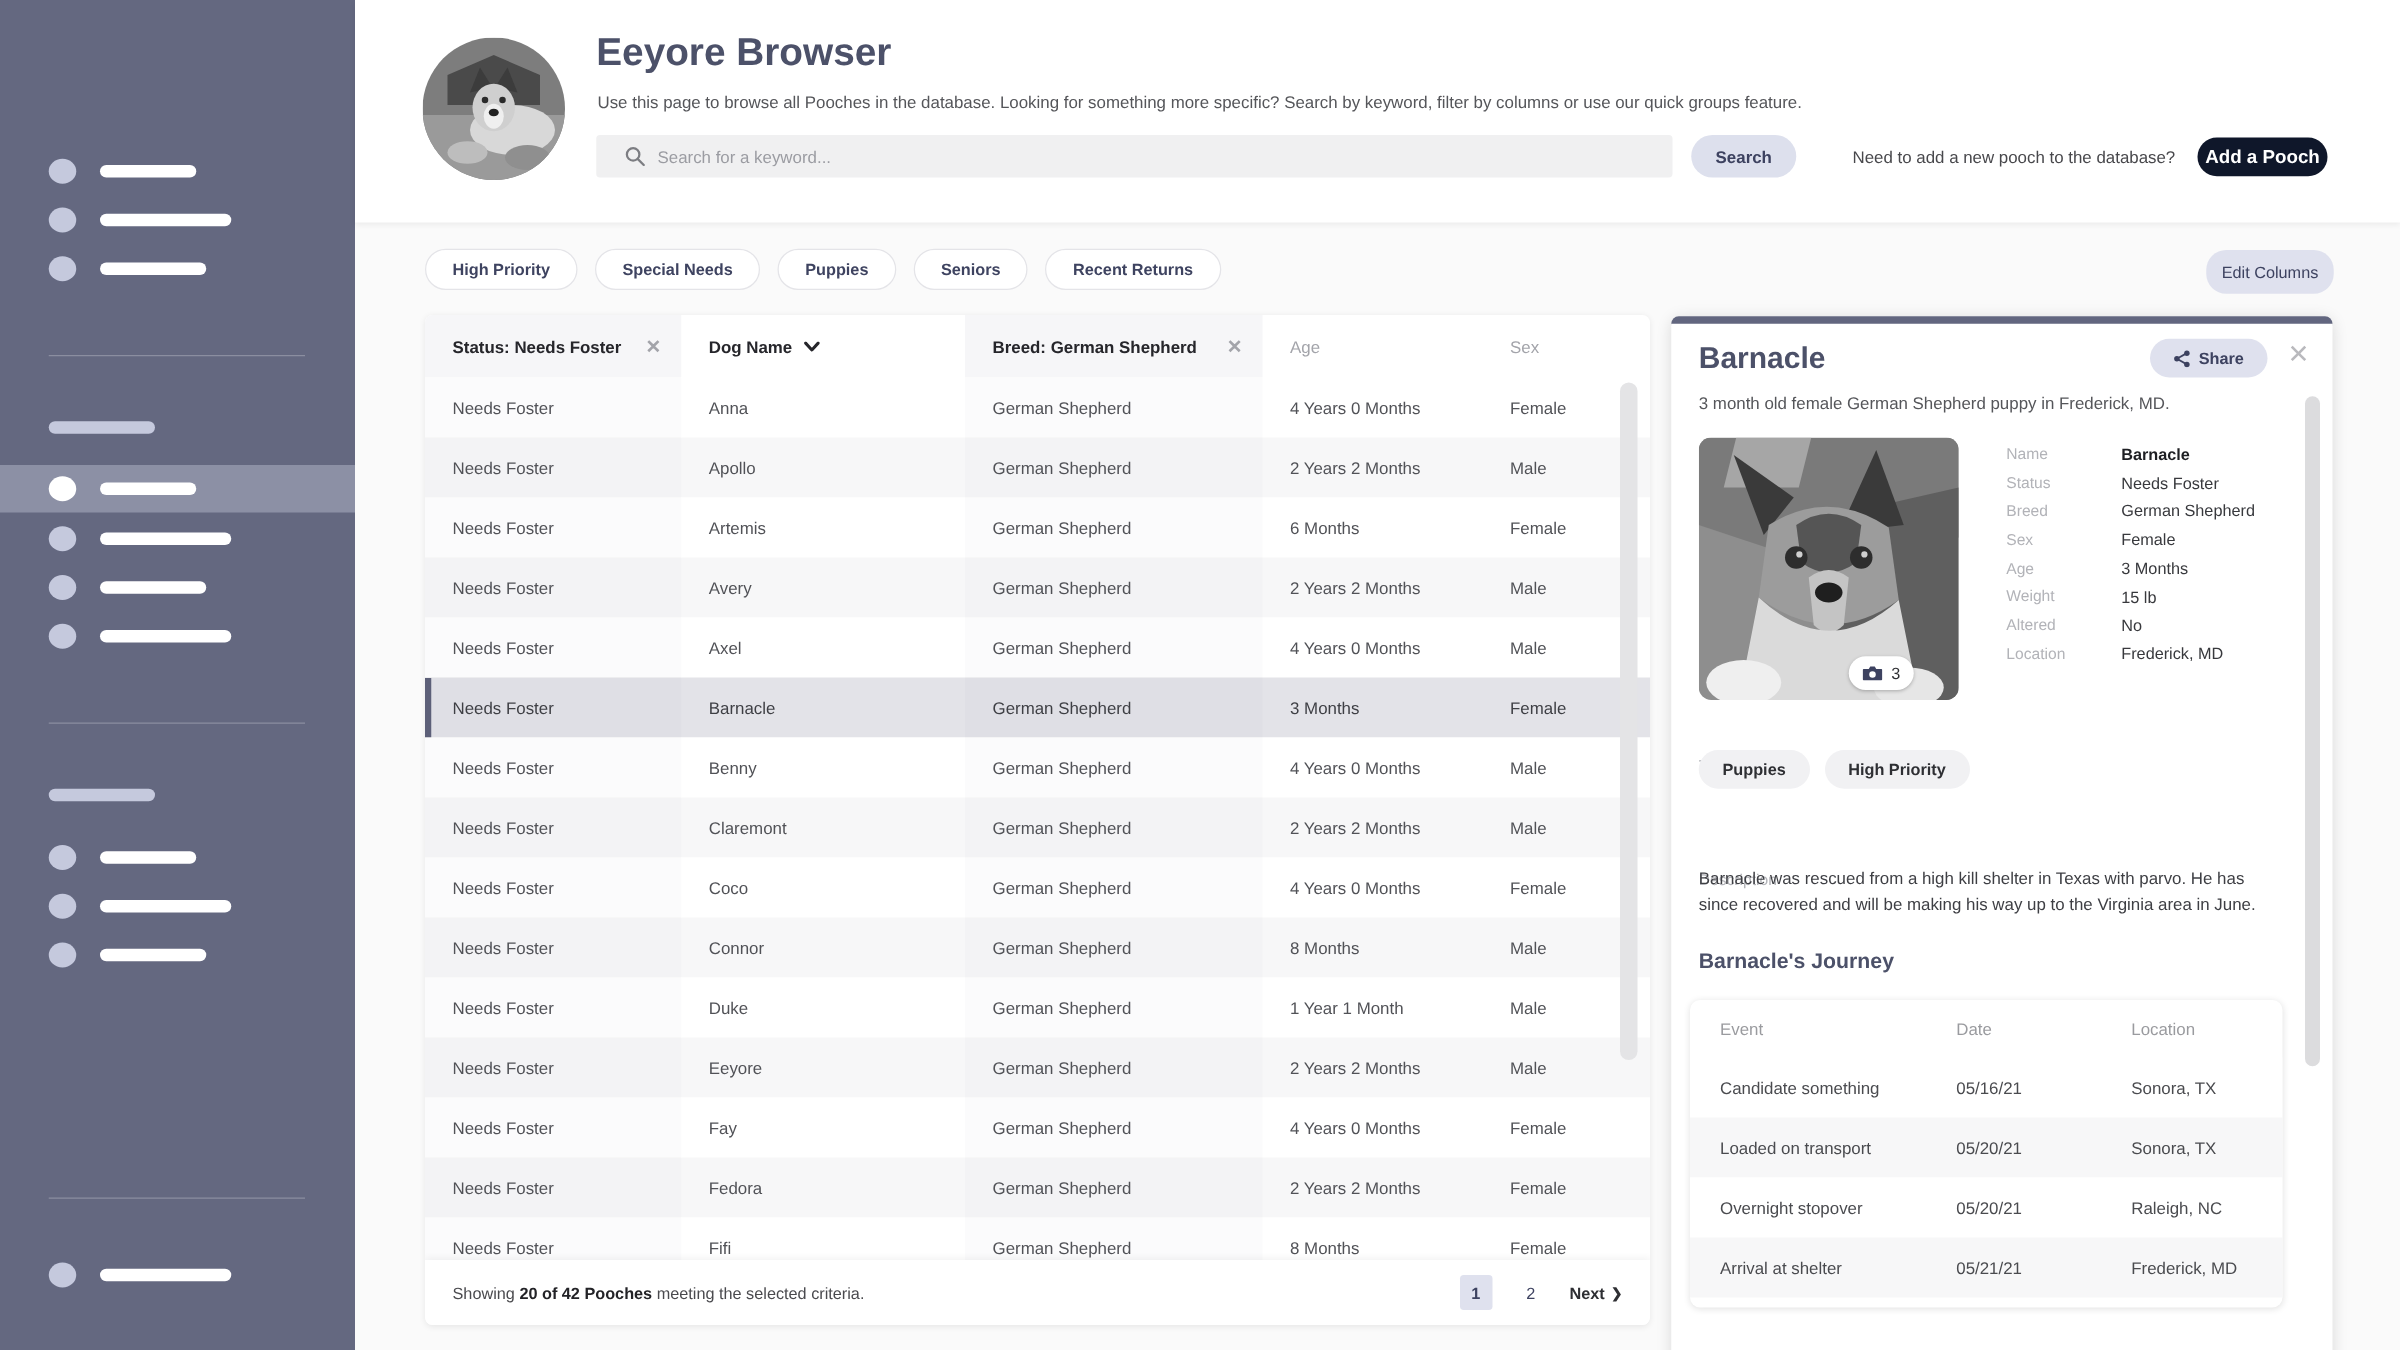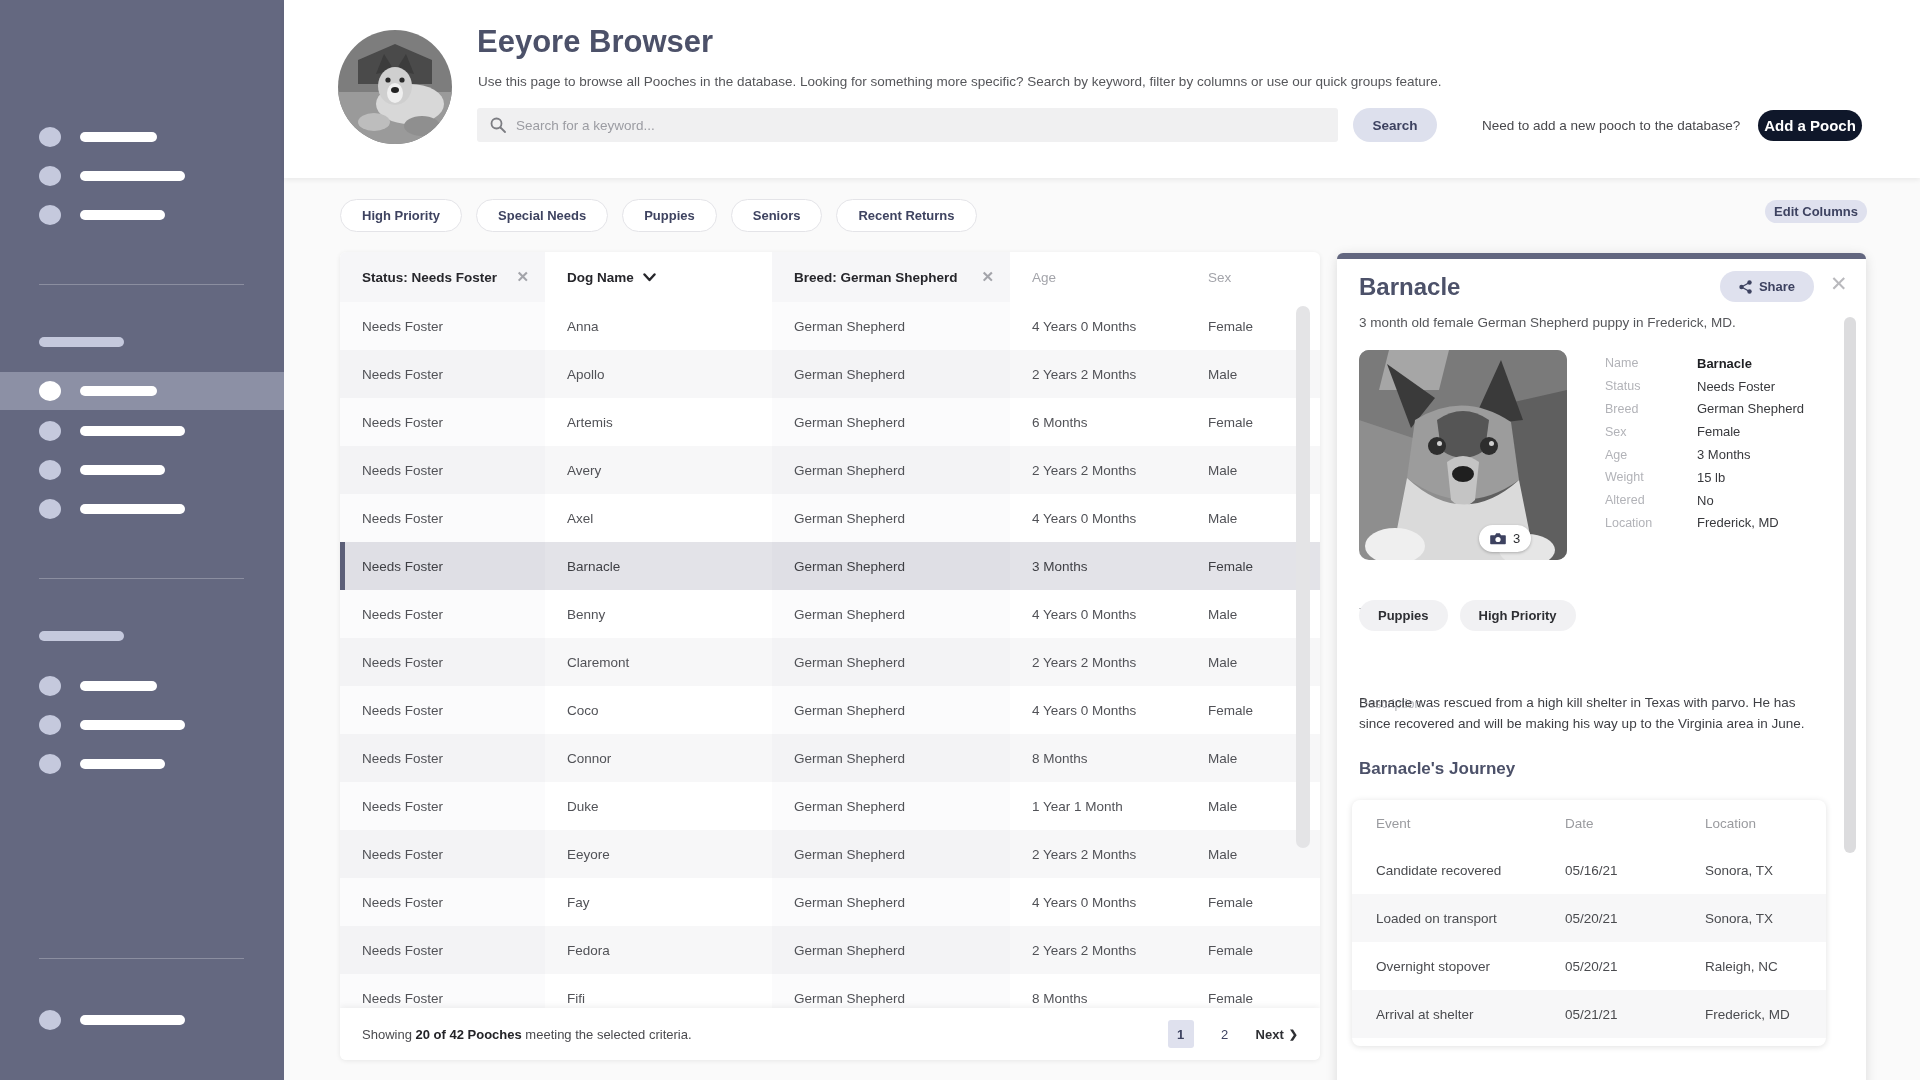--- a/index.html
+++ b/index.html
@@ -21,39 +21,39 @@
   .bar.lav { background:#c5c9dd; margin-left:39px; }
   .sb-divider { position:absolute; left:39px; width:205px; height:1px; background:rgba(255,255,255,.25); }
 
   
   .main-head { position:absolute; left:284px; top:0; width:1636px; height:178px; background:#ffffff;
                box-shadow:0 2px 5px rgba(0,0,0,.07); }
   .avatar { position:absolute; left:54px; top:30px; width:114px; height:114px; border-radius:50%; overflow:hidden; }
   .page-title { position:absolute; left:193px; top:24px; font-size:31px; font-weight:bold; color:#4c5169; }
   .page-desc { position:absolute; left:194px; top:74px; font-size:13.5px; color:#55565a; }
   .search-wrap { position:absolute; left:193px; top:108px; width:861px; height:34px; background:#f0f0f1;
-                 border-radius:3px; display:flex; align-items:center; }
+                 border-radius:3px; display:flex; align-items:center;padding-left:10px; }
   .search-wrap svg { margin:0 10px 0 13px; flex:none; }
   .search-input { border:none; outline:none; background:transparent; font-size:13.5px; color:#3c3c40;
                   width:780px; font-family:"Liberation Sans", sans-serif; }
   .search-input::placeholder { color:#9b9ca2; }
   .btn-search { position:absolute; left:1069px; top:108px; width:84px; height:34px; border:none; cursor:pointer;
                 border-radius:17px; background:#dde0ed; color:#3d4260; font-size:13.5px; font-weight:600;
                 font-family:"Liberation Sans", sans-serif; }
   .add-prompt { position:absolute; left:1198px; top:118px; font-size:13.5px; color:#48484c; }
   .btn-add { position:absolute; left:1474px; top:110px; width:104px; height:31px; border:none; cursor:pointer;
              border-radius:16px; background:#0f172a; color:#ffffff; font-size:15px; font-weight:bold;
              font-family:"Liberation Sans", sans-serif; }
 
   
   .chips-row { position:absolute; left:340px; top:199px; display:flex; gap:14px; }
   .chip { height:33px; padding:0 21px; border:1px solid #e4e4e8; border-radius:17px; background:#ffffff;
           display:flex; align-items:center; font-size:13px; font-weight:600; color:#3e4360; cursor:pointer; }
-  .btn-editcols { position:absolute; left:1765px; top:200px; width:102px; height:23px; border:none; cursor:pointer;
-                  border-radius:16px; background:#dfe1ee; color:#3d4260; font-size:13px; font-weight:700;
+  .btn-editcols { position:absolute; left:1765px; top:200px; width:102px; height:35px; border:none; cursor:pointer;
+                  border-radius:16px; background:#dfe1ee; color:#3d4260; font-size:13px; font-weight:400;
                   font-family:"Liberation Sans", sans-serif; }
 
   
   .table-card { position:absolute; left:340px; top:252px; width:980px; height:808px; background:#ffffff;
                 border-radius:6px; box-shadow:0 1px 5px rgba(0,0,0,.08); overflow:hidden; }
   .thead { display:grid; grid-template-columns:205px 227px 238px 176px 134px; height:50px; }
   .th { display:flex; align-items:center; padding-left:22px; font-size:13.5px; }
   .th.filt { background:#f6f6f8; font-weight:bold; color:#26262b; }
   .th.sort { font-weight:bold; color:#26262b; }
   .th.muted { color:#a3a4aa; }
@@ -458,21 +458,21 @@
 
     <div class="journey-title">Barnacle's Journey</div>
     <div class="journey-card">
       <div class="jhead">
         <span>Event</span>
         <span>Date</span>
         <span>Location</span>
       </div>
       <div id="jbody">
           <div class="jrow">
-            <span>Candidate recovered</span>
+            <span>Candidate something</span>
             <span>05/16/21</span>
             <span>Sonora, TX</span>
           </div>
           <div class="jrow stripe">
             <span>Loaded on transport</span>
             <span>05/20/21</span>
             <span>Sonora, TX</span>
           </div>
           <div class="jrow">
             <span>Overnight stopover</span>

